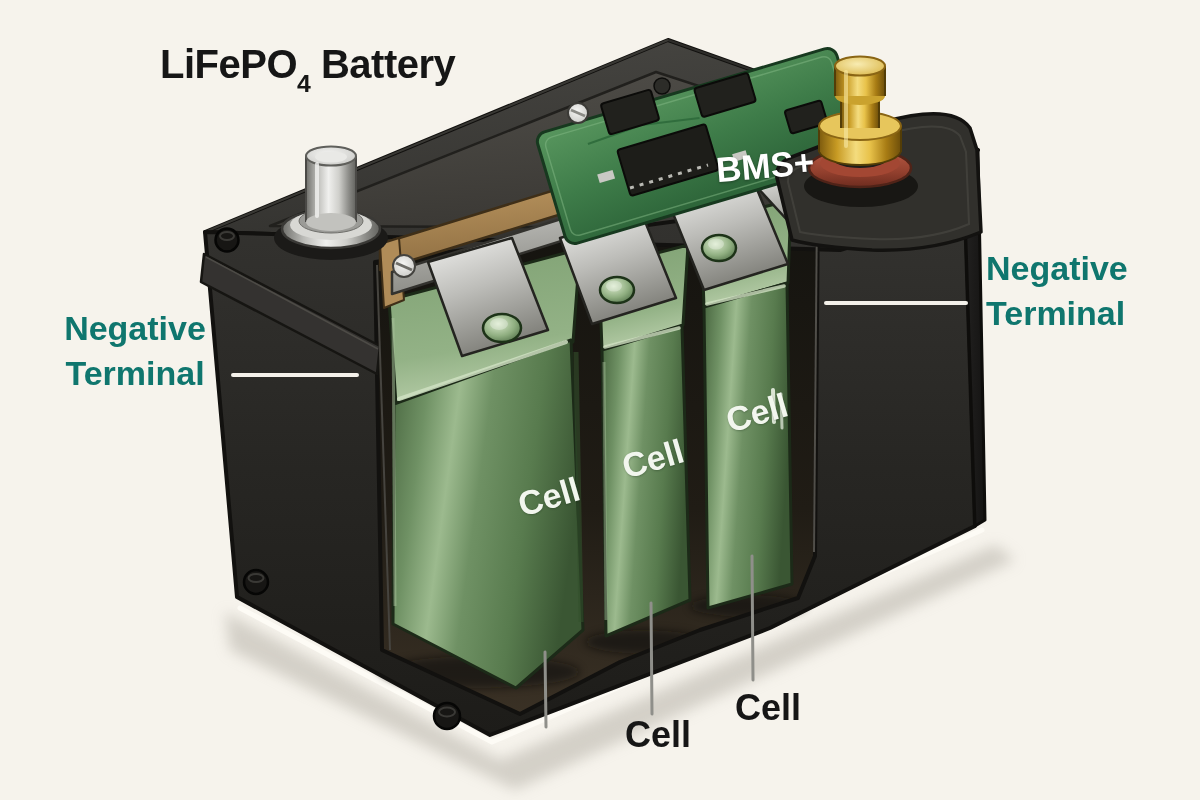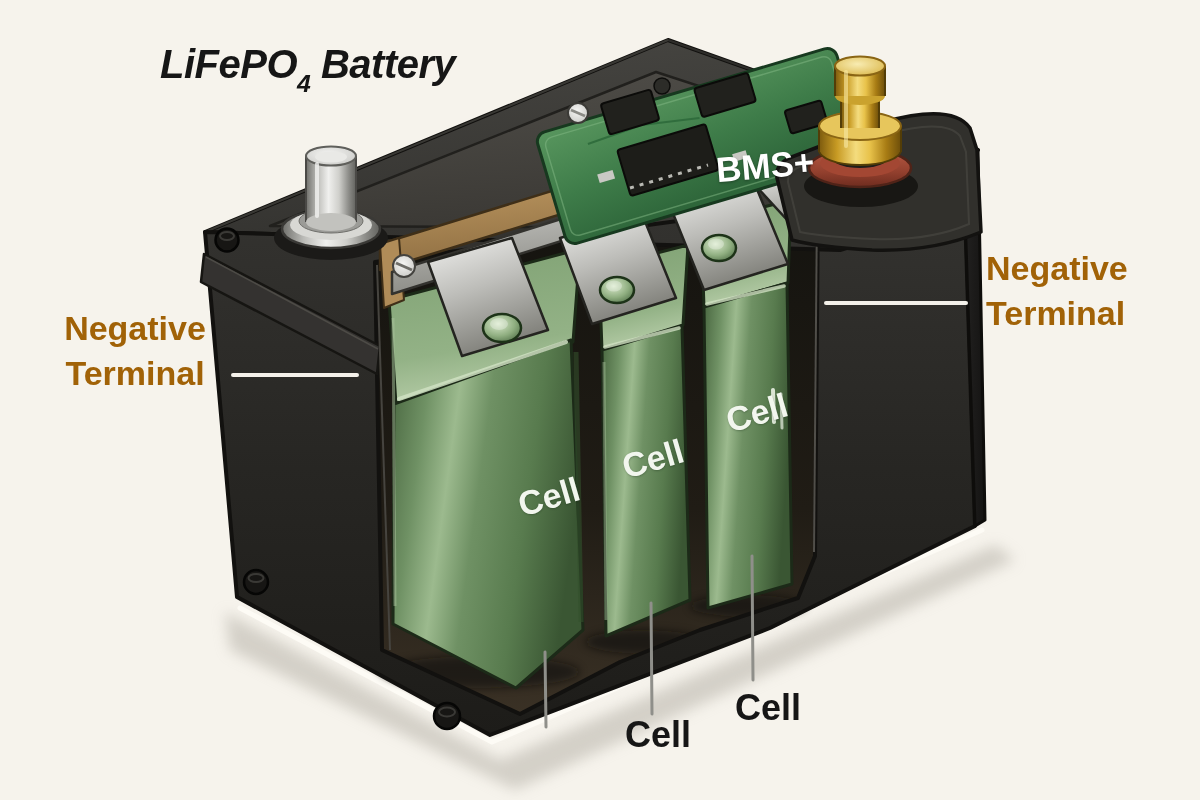--- a/index.html
+++ b/index.html
@@ -1,22 +1,22 @@
 <!DOCTYPE html>
 <html><head>
 <meta charset="utf-8">
 <style>
   html,body{margin:0;padding:0;background:#f6f3ec;}
   .scene{
     position:relative;width:1200px;height:800px;overflow:hidden;
     background:#f6f3ec;font-family:"Liberation Sans",sans-serif;
   }
   .scene svg{position:absolute;left:0;top:0;}
-  .lbl{position:absolute;color:#a16207;font-weight:600;white-space:nowrap;}
-  .title{left:160px;top:42px;font-size:40px;letter-spacing:-0.5px;color:#161616;font-style:italic;}
+  .lbl{position:absolute;color:#0f766e;font-weight:600;white-space:nowrap;}
+  .title{left:160px;top:42px;font-size:40px;letter-spacing:-0.5px;color:#161616;}
   .title sub{font-size:0.62em;position:relative;top:0.22em;font-weight:600;}
   .neg-left{left:28px;top:306px;width:214px;text-align:center;font-size:34px;line-height:1.32;}
   .neg-right{left:986px;top:246px;font-size:34px;line-height:1.32;text-align:left;}
   .bms{left:716px;top:146px;font-size:35px;font-weight:700;color:#ffffff;
        transform:rotate(-5deg);text-shadow:0 1px 3px rgba(0,0,0,0.35);}
   .cellface{position:absolute;color:#f2f6ee;font-weight:600;font-size:34px;
             transform:translate(-50%,-50%) rotate(-16deg);
             text-shadow:0 1px 2px rgba(20,40,20,0.35);}
   .cf1{left:549px;top:497px;}
   .cf2{left:653px;top:459px;}

